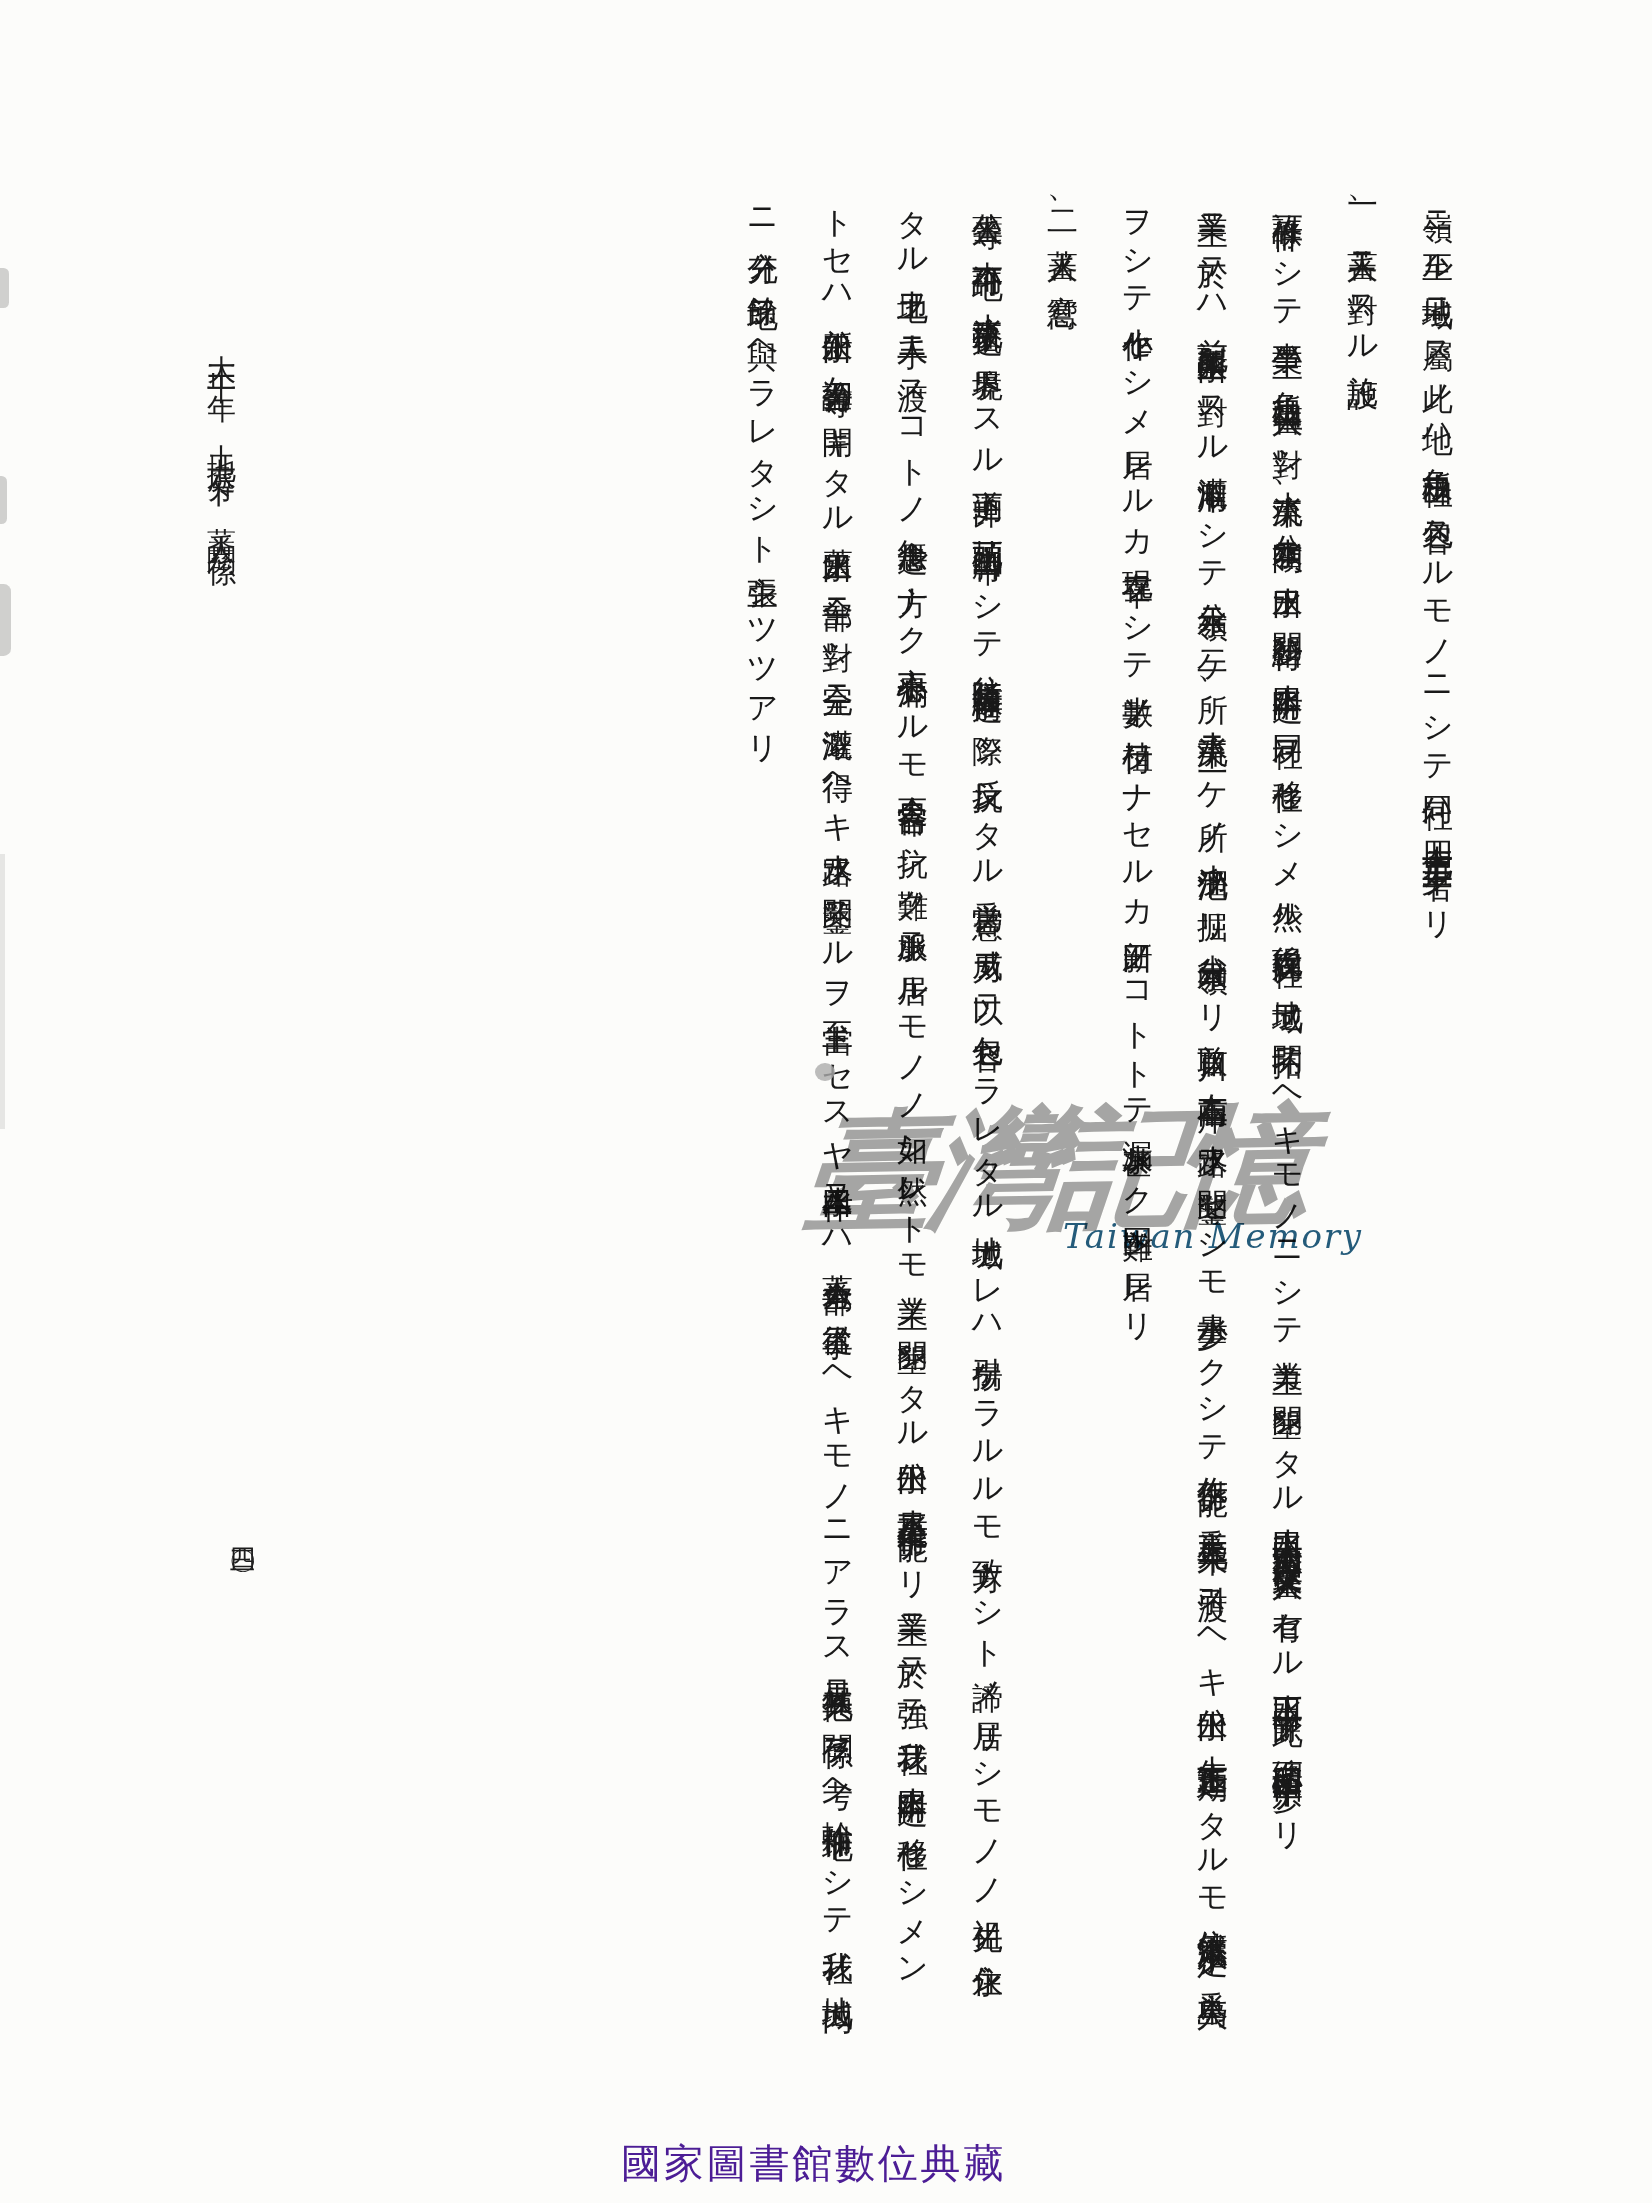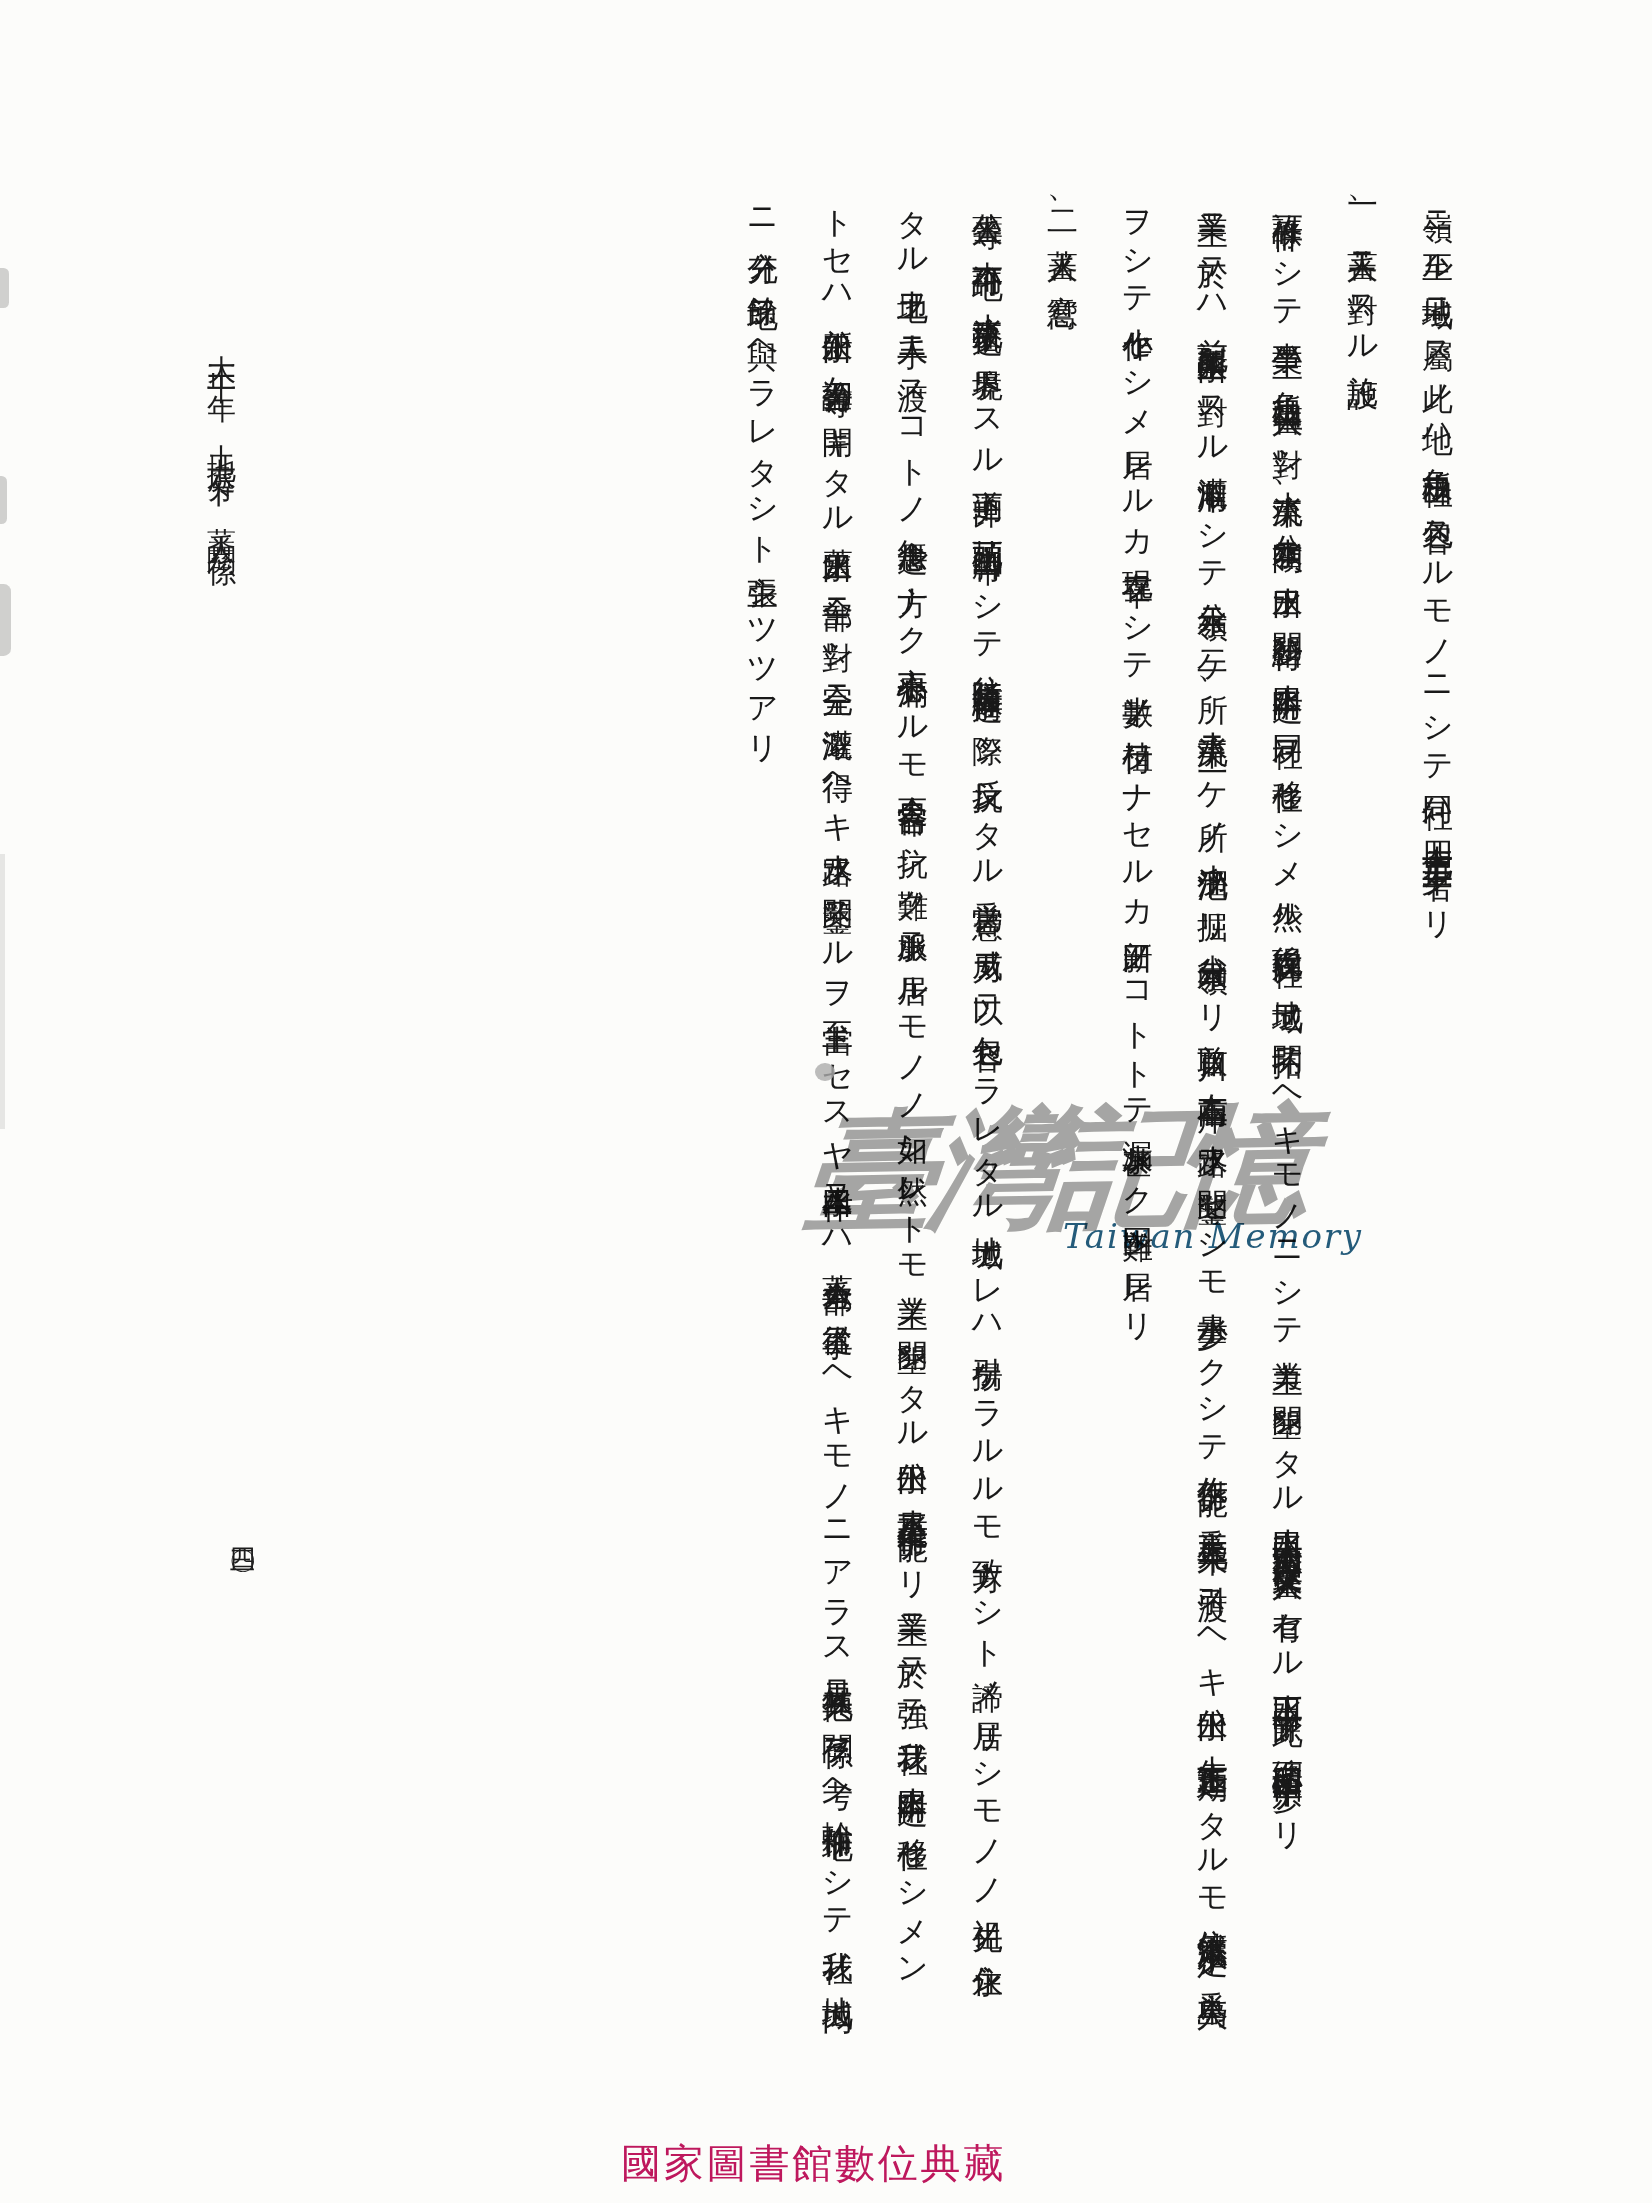--- a/index.html
+++ b/index.html
@@ -83,21 +83,21 @@
     white-space: nowrap;
     font-family: "DejaVu Serif", "Liberation Serif", serif;
   }
   
   .footer-credit {
     position: absolute;
     left: 621px;
     top: 2136px;
     font-size: 40px;
     letter-spacing: 2.8px;
-    color: #be185d;
+    color: #4c1d95;
     white-space: nowrap;
     font-family: "DejaVu Sans", "Liberation Sans", sans-serif;
   }
   
   .artifact {
     position: absolute;
     background: #6a6a6a;
     opacity: 0.30;
   }
   .artifact.a1 { left: 0; top: 268px;  width: 9.2px; height: 40px;  border-radius: 0 5.5px 5.5px 0; }

